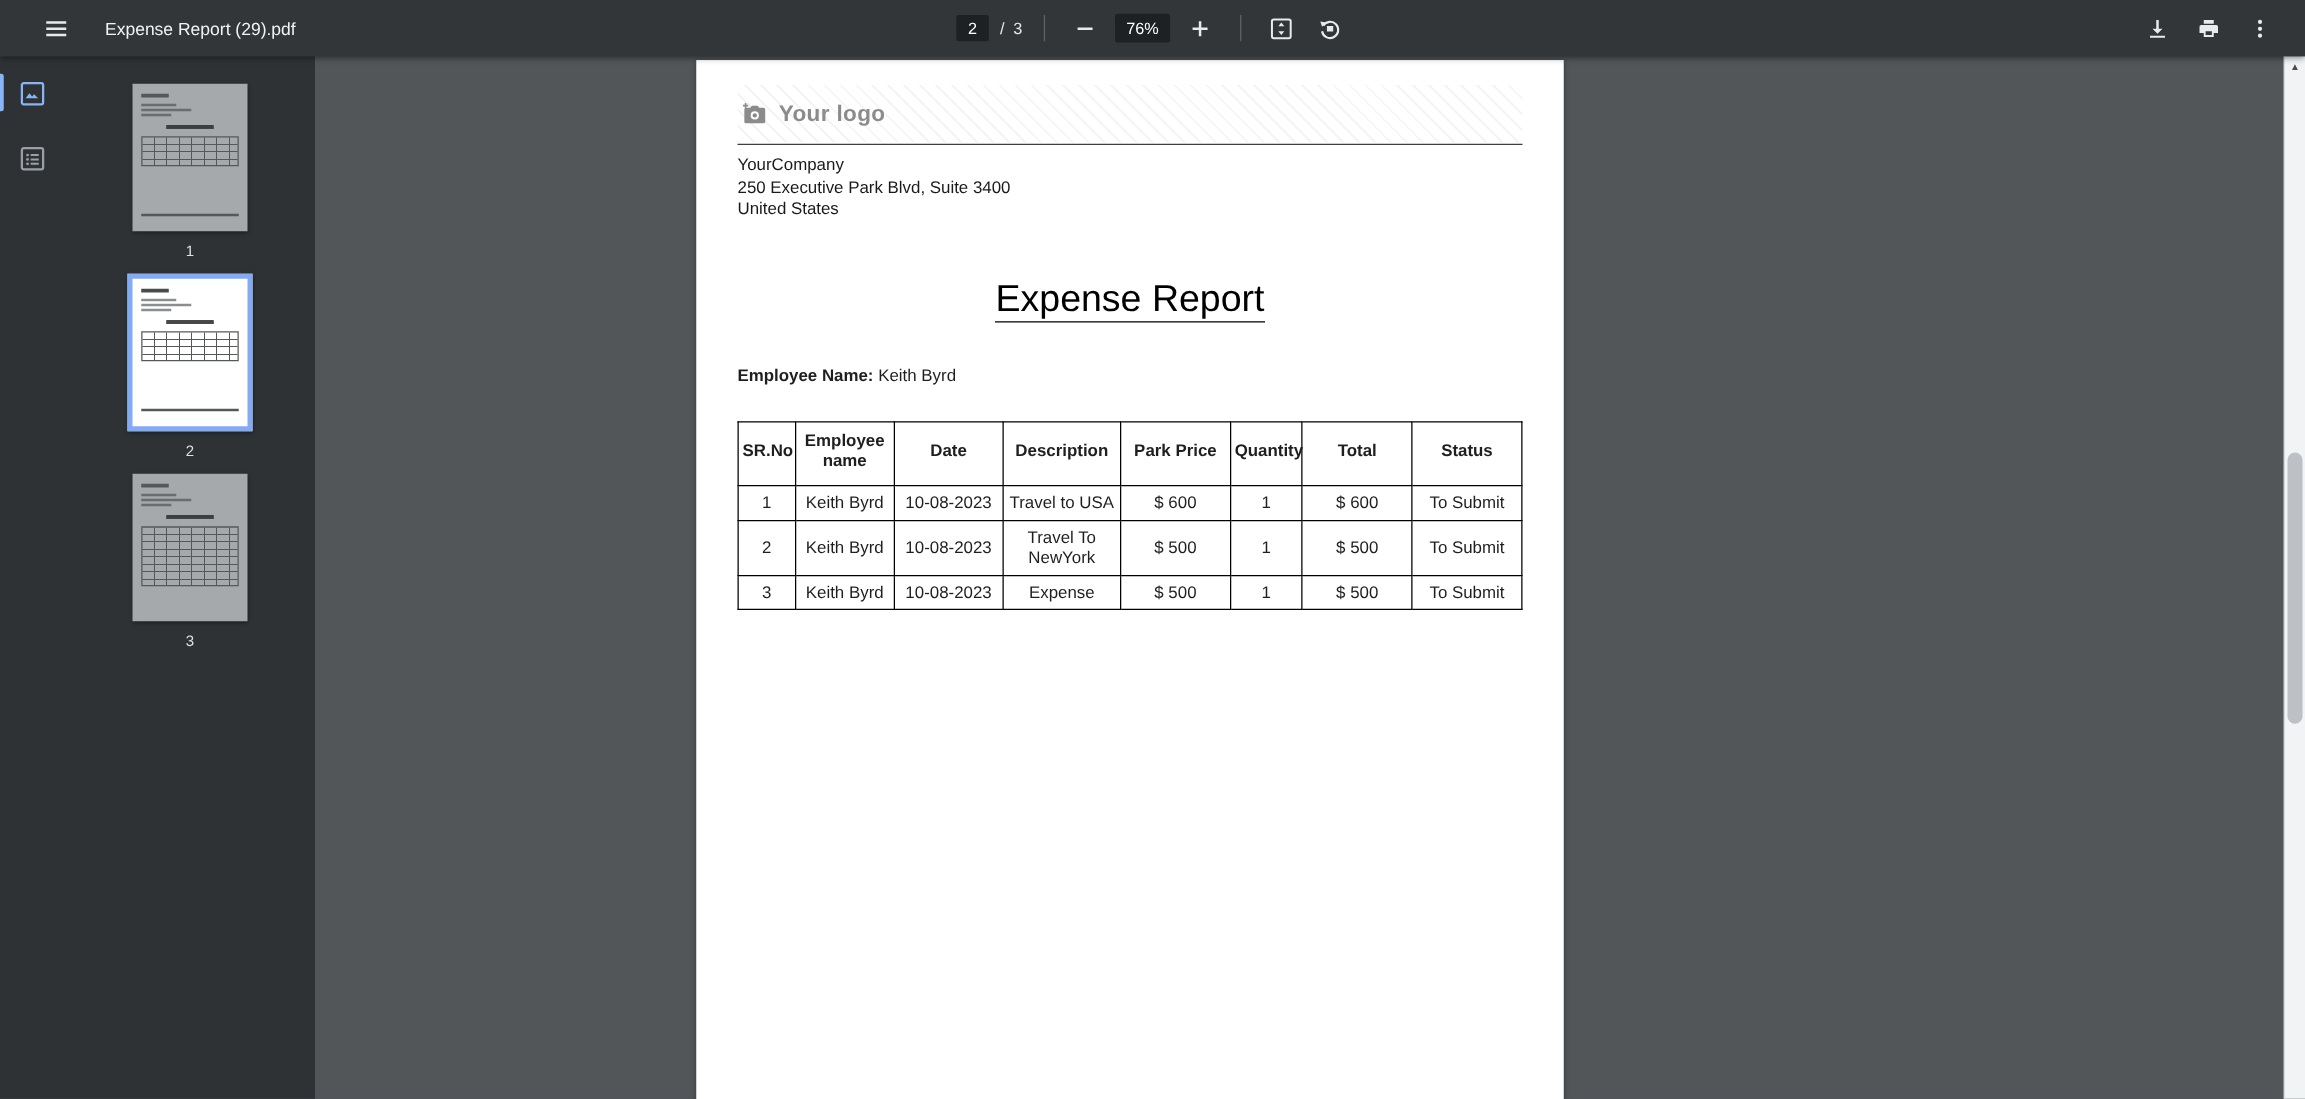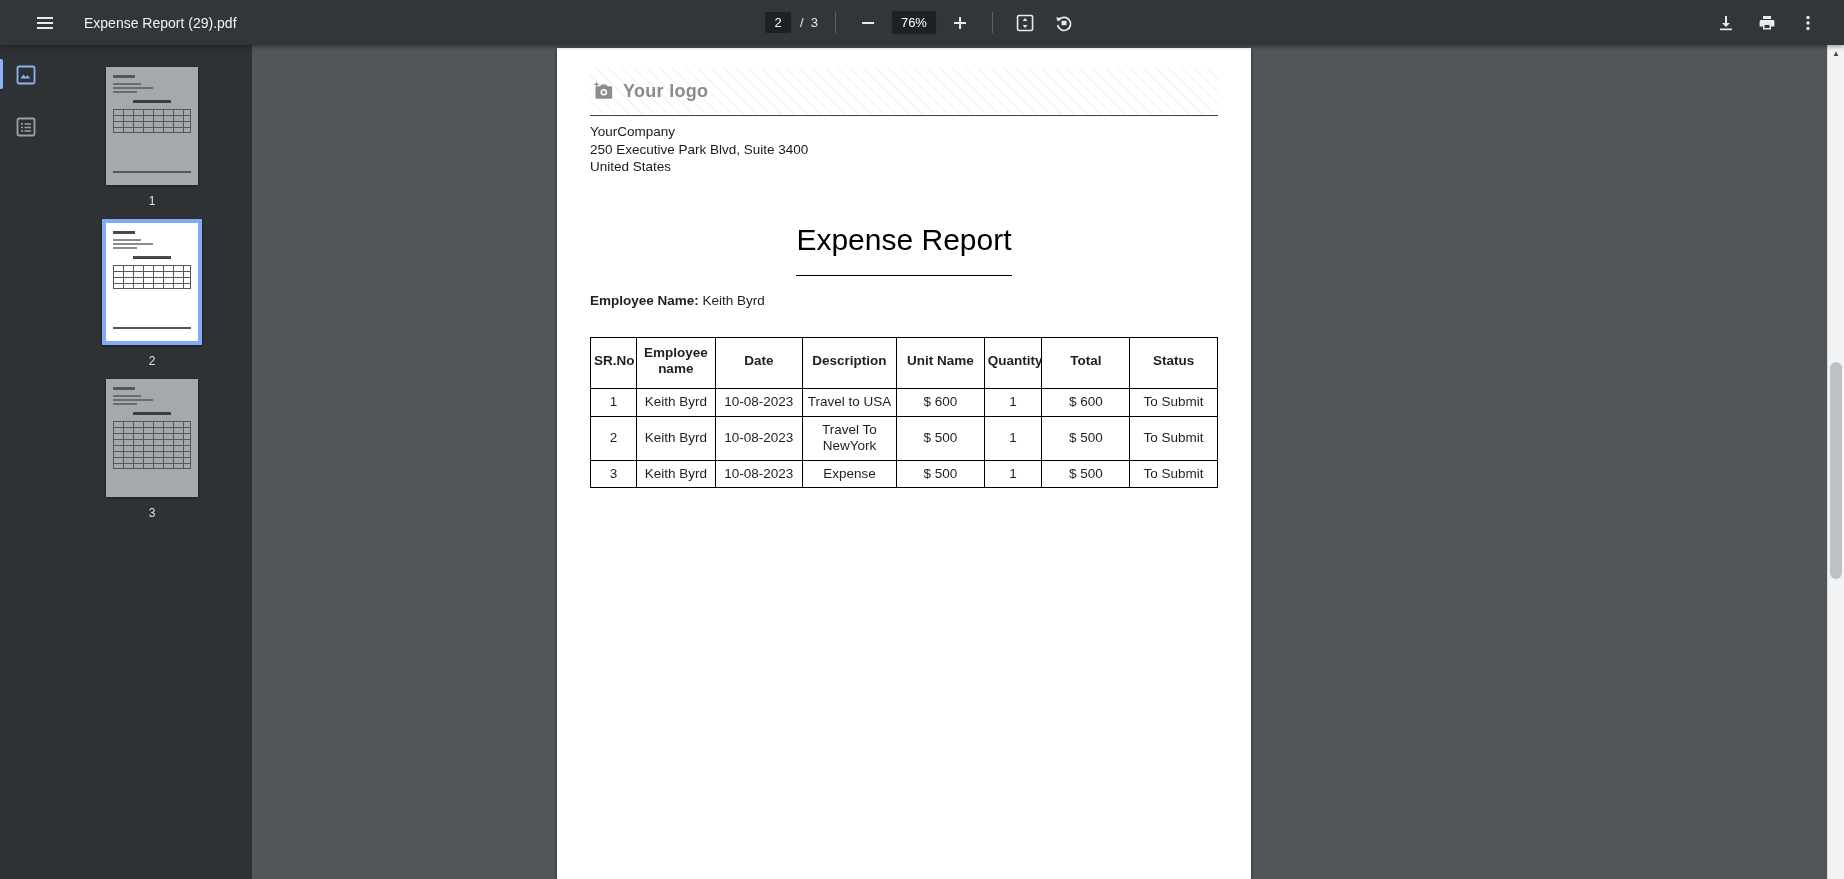--- a/index.html
+++ b/index.html
@@ -131,21 +131,21 @@
   }
   .logo-rule { border: none; border-top: 1.6px solid #3c4043; margin: 1px 0 7px; }
 
   .addr { font-size: 13.5px; line-height: 17.5px; color: #1a1a1a; }
 
   .doc-heading {
     text-align: center; font-size: 30px; font-weight: 500;
     margin-top: 47px; color: #000;
   }
   .doc-heading span {
-    border-bottom: 1.8px solid #000; padding-bottom: 19px;
+    border-bottom: 1.8px solid #000; padding-bottom: 1px;
   }
 
   .employee-line { margin-top: 36px; font-size: 13.5px; }
   .employee-line b { font-weight: bold; }
 
   table.expense {
     width: 100%; border-collapse: collapse; margin-top: 29px;
     font-size: 13.5px; table-layout: fixed;
   }
   table.expense th, table.expense td {
@@ -349,21 +349,21 @@
             <col style="width:9.2%">
           <col style="width:14%">
             <col style="width:14%">
         </colgroup>
         <thead>
             <tr id="expense-head">
               <th>SR.No</th>
               <th>Employee name</th>
               <th>Date</th>
               <th>Description</th>
-              <th>Unit Name</th>
+              <th>Park Price</th>
               <th>Quantity</th>
               <th>Total</th>
               <th>Status</th>
             </tr>
           </thead>
         <tbody id="expense-body">
             <tr>
               <td>1</td>
               <td>Keith Byrd</td>
               <td>10-08-2023</td>

